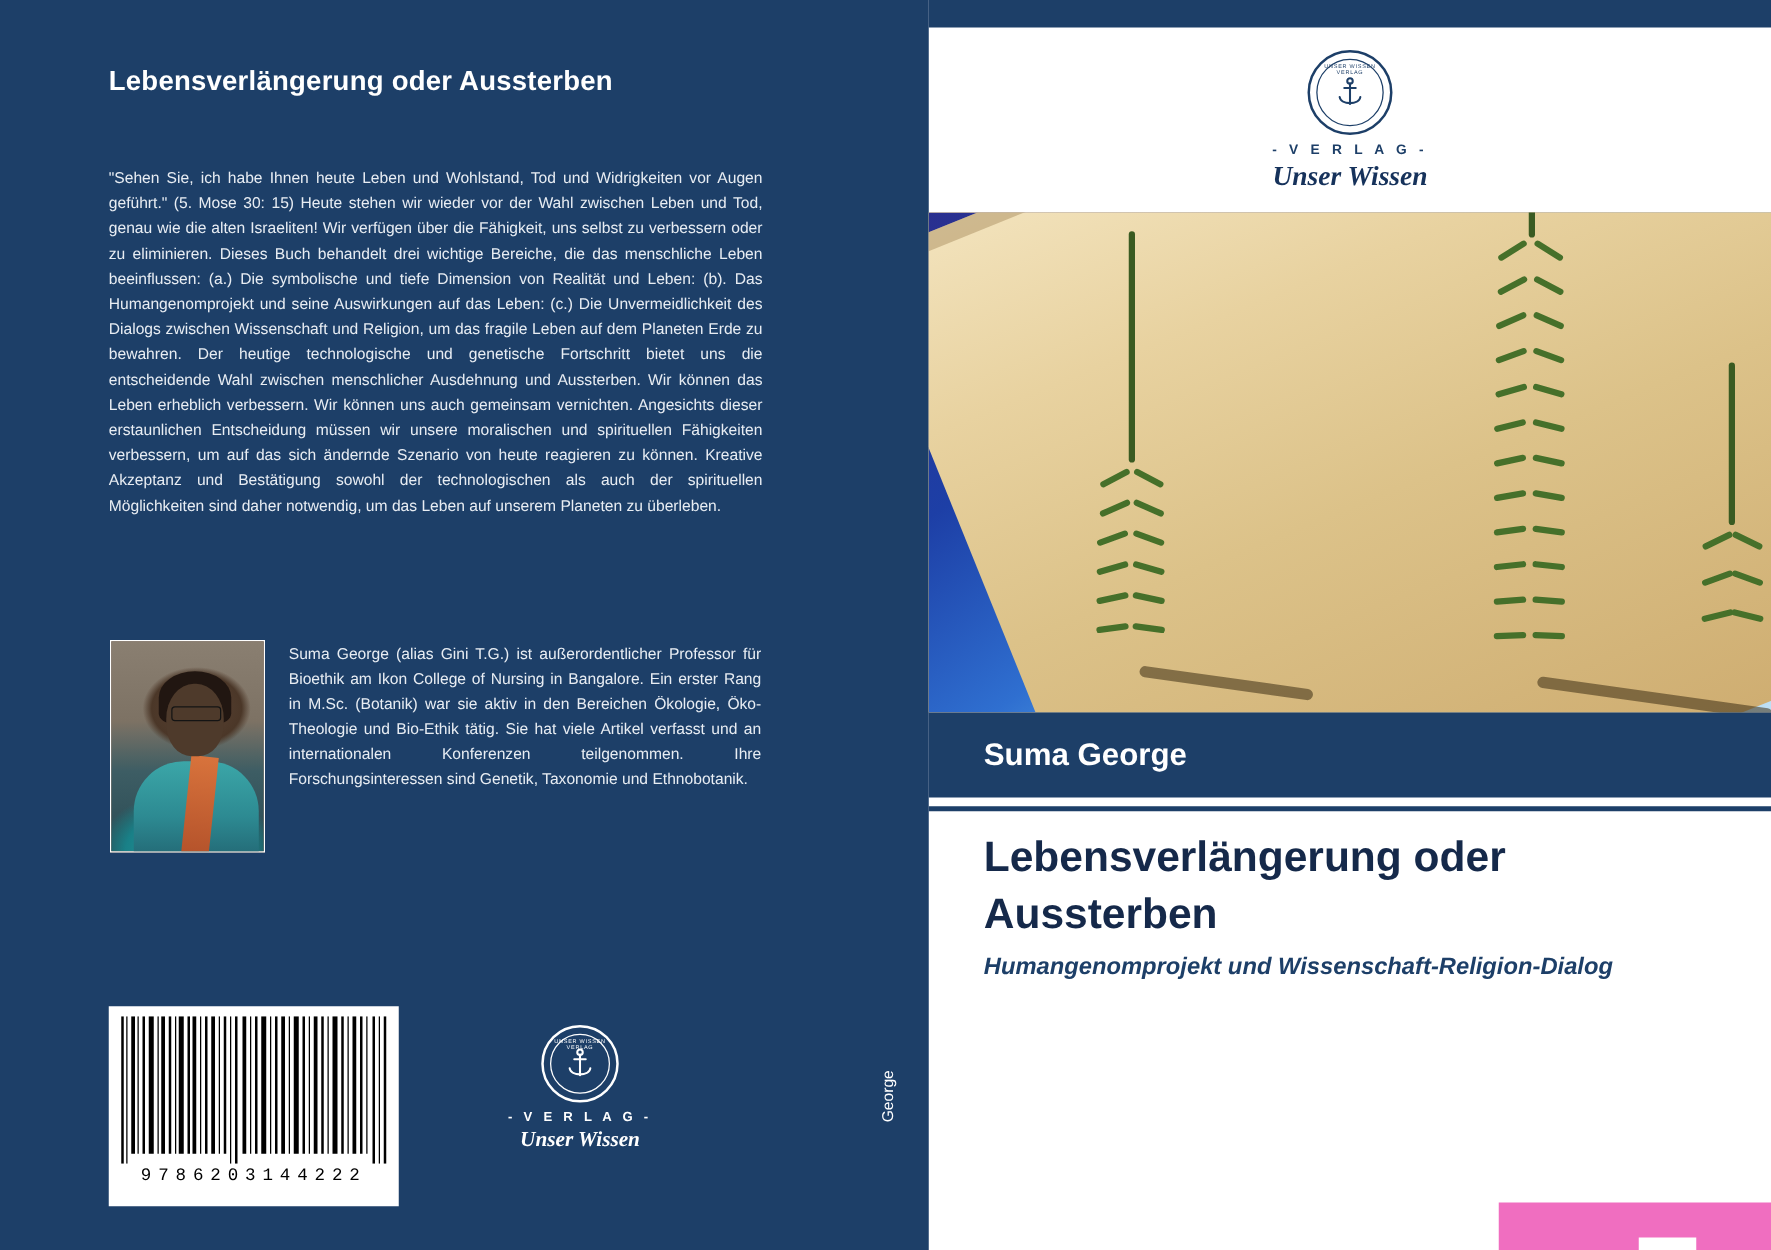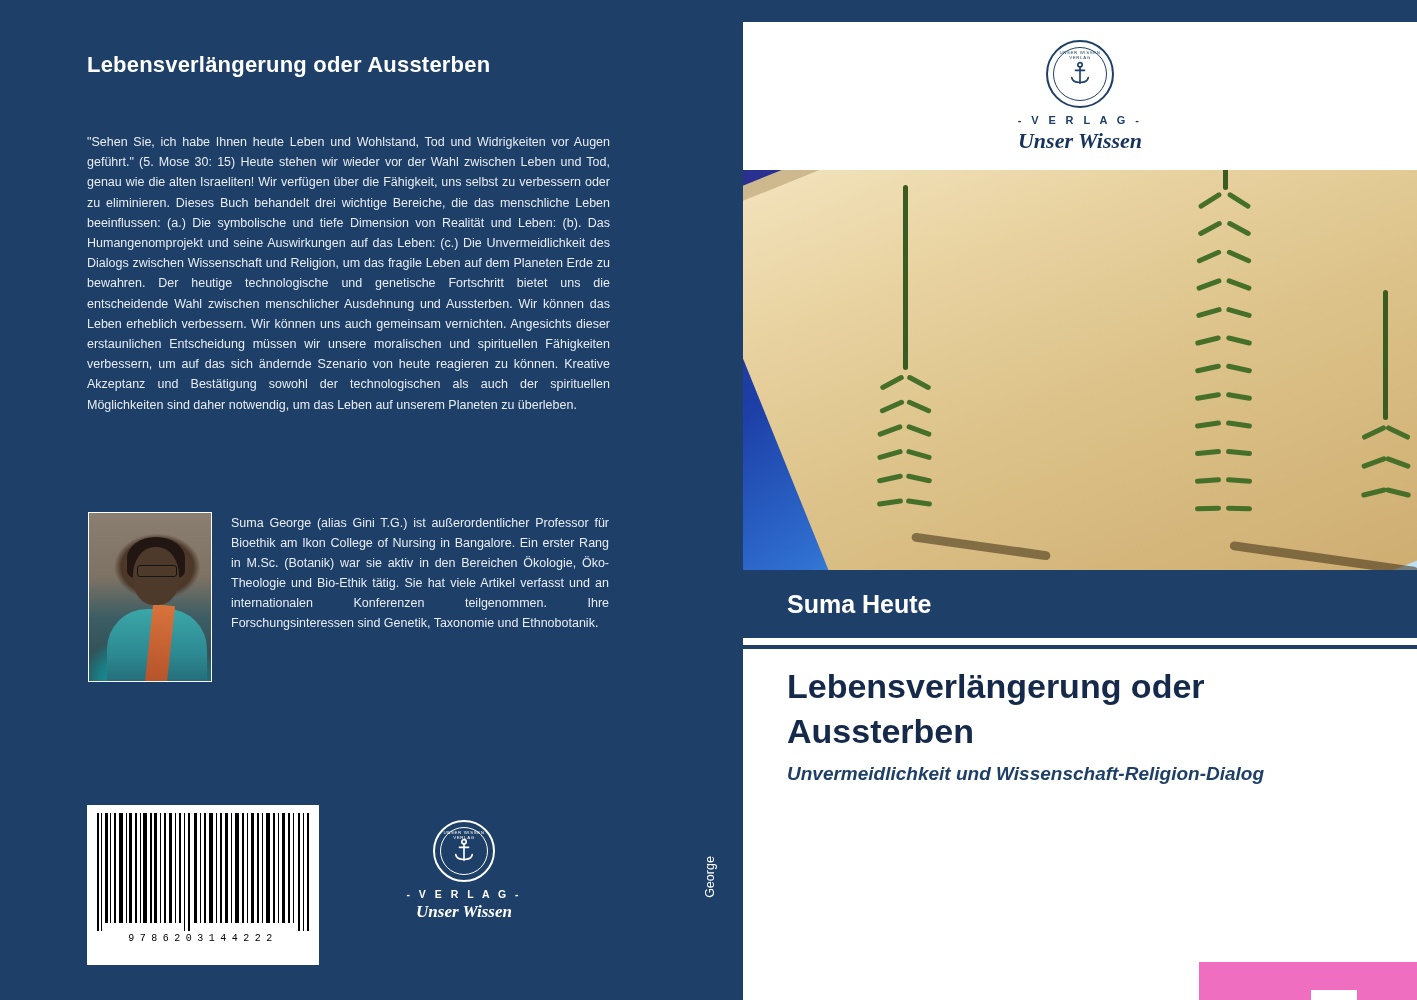--- a/index.html
+++ b/index.html
@@ -119,21 +119,21 @@
   .barcode-bars {
     position: absolute;
     left: 8px; top: 8px;
     width: 216px; height: 118px;
   }
   .barcode-digits {
     position: absolute;
     left: 8px; top: 128px;
     width: 216px;
     font-family: "Liberation Mono", monospace;
-    font-size: 10px;
+    font-size: 14px;
     letter-spacing: 5.5px;
     color: #000;
     text-align: center;
   }
 
   
   .back-logo {
     position: absolute;
     left: 400px; top: 820px;
     width: 128px;
@@ -499,26 +499,26 @@
         <div class="needle" style="left:-22px; top:10px; transform:rotate(-26deg);"></div>
         <div class="needle" style="left:2px; top:10px; transform:rotate(26deg);"></div>
         <div class="needle" style="left:-22px; top:40px; transform:rotate(-20deg);"></div>
         <div class="needle" style="left:2px; top:40px; transform:rotate(20deg);"></div>
         <div class="needle" style="left:-22px; top:70px; transform:rotate(-14deg);"></div>
         <div class="needle" style="left:2px; top:70px; transform:rotate(14deg);"></div>
       </div>
     </div>
 
     <div class="front-authorband">
-      <div class="front-author">Suma Heute</div>
+      <div class="front-author">Suma George</div>
     </div>
 
     <div class="front-rule"></div>
 
     <div class="front-title">Lebensverlängerung oder Aussterben</div>
-    <div class="front-subtitle">Unvermeidlichkeit und Wissenschaft-Religion-Dialog</div>
+    <div class="front-subtitle">Humangenomprojekt und Wissenschaft-Religion-Dialog</div>
 
     <div class="pink-tab">
       <div class="pink-tab-notch"></div>
     </div>
   </div>
 
 </div>
 
 </body></html>

